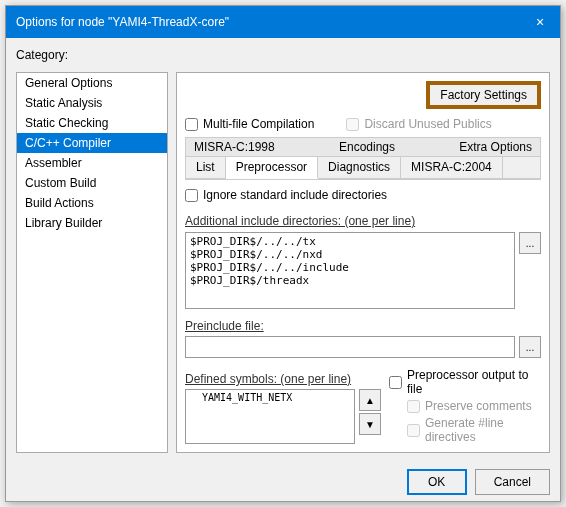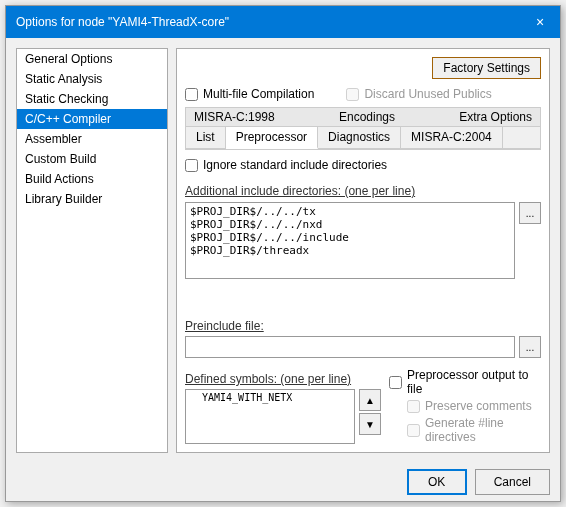--- a/index.html
+++ b/index.html
@@ -85,21 +85,21 @@
       gap: 6px;
     }
     .top-row {
       display: flex;
       justify-content: flex-end;
       margin-bottom: 2px;
     }
     .factory-btn {
       padding: 3px 10px;
       background: #f0f0f0;
-      border: 1px solid #a16207;
+      border: 4px solid #a16207;
       cursor: pointer;
       font-size: 12px;
     }
     .checkbox-row {
       display: flex;
       flex-direction: row;
       gap: 14px;
     }
     .checkbox-item {
       display: flex;
@@ -282,20 +282,21 @@
 <body>
 
 <div class="dialog">
 
   <div class="title-bar">
     <span>Options for node "YAMI4-ThreadX-core"</span>
     <span class="title-bar-close">×</span>
   </div>
 
   <div class="dialog-body">
+    <span class="category-label">Category:</span>
 
     <div class="main-area">
 
       <div class="category-panel">
         <div class="category-item">General Options</div>
         <div class="category-item">Static Analysis</div>
         <div class="category-item">Static Checking</div>
         <div class="category-item selected">C/C++ Compiler</div>
         <div class="category-item">Assembler</div>
         <div class="category-item">Custom Build</div>

